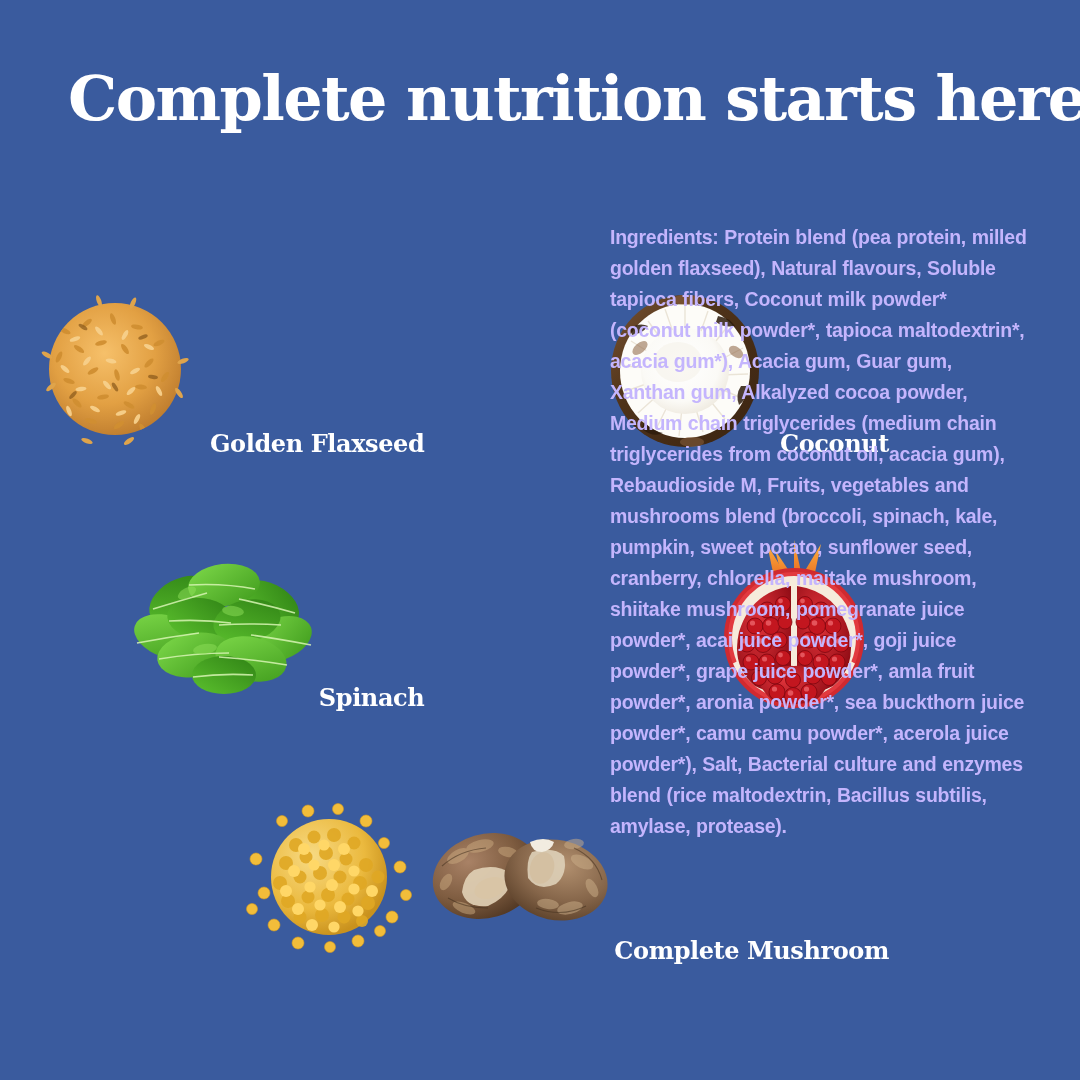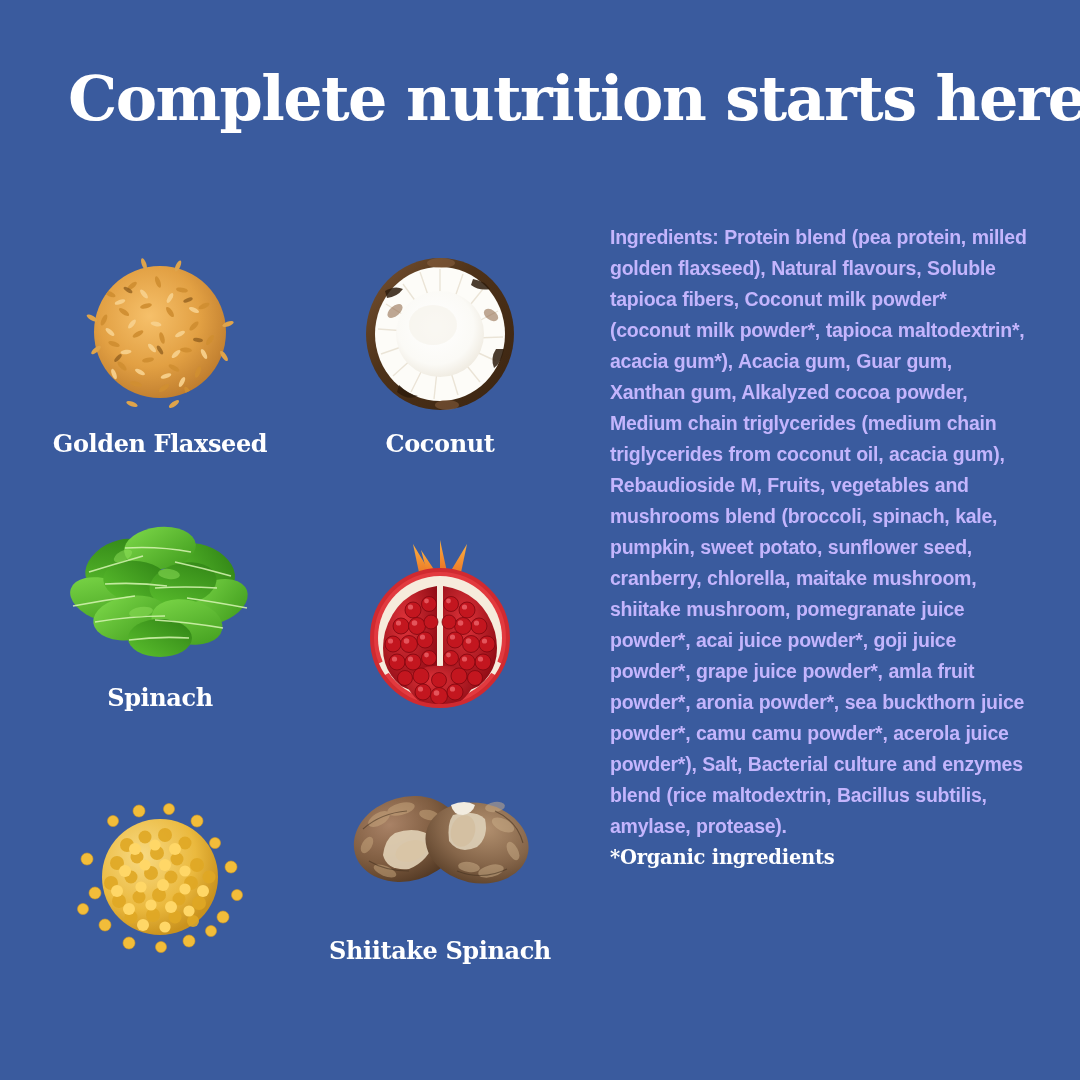--- a/index.html
+++ b/index.html
@@ -44,22 +44,22 @@
     top: 205px;
     width: 560px;
     height: 760px;
     display: grid;
     grid-template-columns: 1fr 1fr;
     grid-template-rows: 1fr 1fr 1fr;
   }
   .ing-cell {
     position: relative;
     display: flex;
-    flex-direction: column;
-    align-items: center;
+    flex-direction: row;
+    align-items: flex-end;
     justify-content: flex-end;
   }
   .ing-art {
     position: relative;
     width: 190px;
     height: 175px;
     display: flex;
     align-items: center;
     justify-content: center;
   }
@@ -520,23 +520,22 @@
             </g>
           </g>
           <g stroke="#43301e" stroke-width="1.1" fill="none" opacity="0.55">
             <path d="M18 54 q18 -16 44 -18"></path>
             <path d="M24 86 q16 10 40 10"></path>
             <path d="M150 36 q22 10 28 32"></path>
             <path d="M112 96 q26 10 50 -2"></path>
           </g>
         </svg>
       </div>
-      <div class="ing-label">Shiitake Spinach</div>
+      <div class="ing-label">Complete Mushroom</div>
     </div>
 
   </div>
 
   <div id="ingredients-panel">
     <div id="ingredients-text"><span class="lead">Ingredients:</span><span> Protein blend (pea protein, milled golden flaxseed), Natural flavours, Soluble tapioca fibers, Coconut milk powder* (coconut milk powder*, tapioca maltodextrin*, acacia gum*), Acacia gum, Guar gum, Xanthan gum, Alkalyzed cocoa powder, Medium chain triglycerides (medium chain triglycerides from coconut oil, acacia gum), Rebaudioside M, Fruits, vegetables and mushrooms blend (broccoli, spinach, kale, pumpkin, sweet potato, sunflower seed, cranberry, chlorella, maitake mushroom, shiitake mushroom, pomegranate juice powder*, acai juice powder*, goji juice powder*, grape juice powder*, amla fruit powder*, aronia powder*, sea buckthorn juice powder*, camu camu powder*, acerola juice powder*), Salt, Bacterial culture and enzymes blend (rice maltodextrin, Bacillus subtilis, amylase, protease).</span></div>
-    <div id="organic-note">*Organic ingredients</div>
   </div>
 
 </div>
 
 </body></html>

